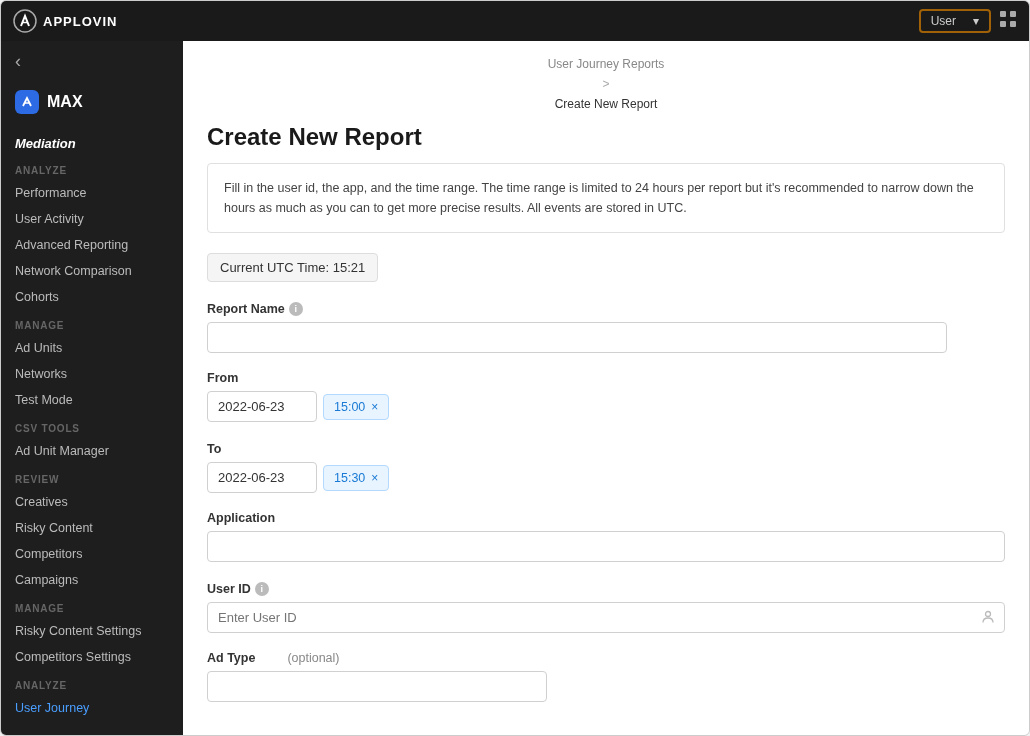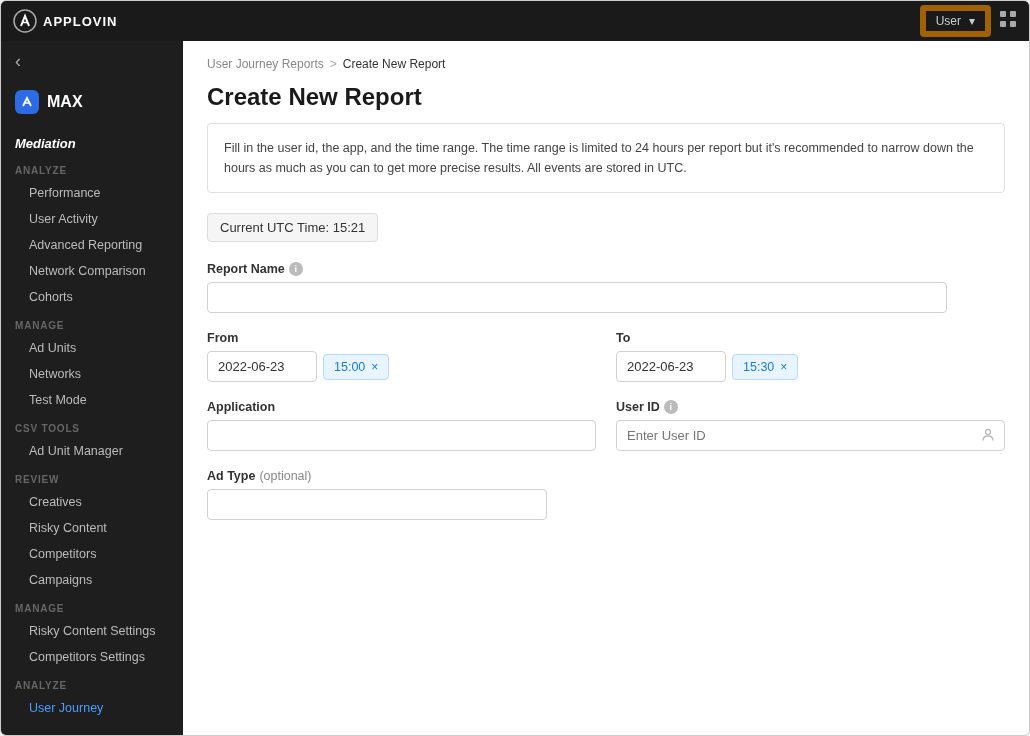--- a/index.html
+++ b/index.html
@@ -13,21 +13,21 @@
       align-items: center;
       justify-content: space-between;
       padding: 0 12px;
       flex-shrink: 0;
     }
     .topbar-left { display: flex; align-items: center; gap: 8px; }
     .topbar-logo { display: flex; align-items: center; gap: 6px; }
     .logo-icon { width: 24px; height: 24px; }
     .topbar-title { color: #ffffff; font-size: 13px; font-weight: 700; letter-spacing: 1px; }
     .topbar-right { display: flex; align-items: center; gap: 8px; }
-    .user-btn { background: transparent; border: 6px solid #a16207; color: #ccc; padding: 3px 10px; border-radius: 4px; cursor: pointer; font-size: 12px; display: flex; align-items: center; gap: 8px; }
+    .user-btn { background: transparent; border: 2px solid #a16207; color: #ccc; padding: 3px 10px; border-radius: 4px; cursor: pointer; font-size: 12px; display: flex; align-items: center; gap: 17px; }
     .grid-icon-btn { background: transparent; border: none; color: #ccc; cursor: pointer; font-size: 16px; }
 
     
     .main-layout { display: flex; flex: 1; overflow: hidden; }
 
     
     .sidebar {
       width: 182px;
       background: #1e1e1e;
       color: #ccc;
@@ -51,41 +51,40 @@
     .sidebar-product-name { color: #fff; font-size: 16px; font-weight: 700; }
 
     .sidebar-section-header { font-size: 10px; font-weight: 600; color: #666; padding: 10px 14px 4px; letter-spacing: 0.8px; text-transform: uppercase; }
     .sidebar-item {
       padding: 6px 14px;
       font-size: 12.5px;
       color: #bbb;
       cursor: pointer;
       display: block;
       text-decoration: none;
-      margin-left: 14px;
     }
     .sidebar-item.active { color: #4a9eff; }
     .sidebar-group-title {
       padding: 10px 14px 4px;
       font-size: 13px;
       font-weight: 700;
       color: #fff;
       font-style: italic;
     }
 
     
     .content {
       flex: 1;
       background: #ffffff;
       overflow-y: auto;
       padding: 16px 24px 24px;
     }
 
     
-    .breadcrumb { font-size: 12px; color: #888; margin-bottom: 12px; display: flex; align-items: center; gap: 6px; }
+    .breadcrumb { font-size: 12px; color: #888; margin-bottom: 12px; display: flex; align-items: center; gap: 6px; flex-direction: column; }
     .breadcrumb-link { color: #888; text-decoration: none; cursor: pointer; }
     .breadcrumb-sep { color: #aaa; }
     .breadcrumb-current { color: #333; }
 
     
     .page-title { font-size: 24px; font-weight: 700; color: #1a1a1a; margin-bottom: 12px; }
 
     
     .description-box {
       border: 1px solid #e0e0e0;
@@ -105,33 +104,33 @@
       border-radius: 4px;
       padding: 6px 12px;
       font-size: 13px;
       color: #333;
       font-weight: 500;
       margin-bottom: 20px;
     }
 
     
     .form-group { margin-bottom: 18px; }
-    .form-row { display: flex; gap: 20px; margin-bottom: 18px; }
+    .form-row { display: flex; gap: 20px; margin-bottom: 18px; flex-direction: column; }
     .form-col { flex: 1; }
 
     .form-label {
       font-size: 12.5px;
       font-weight: 600;
       color: #333;
       margin-bottom: 6px;
       display: flex;
       align-items: center;
       gap: 4px;
     }
-    .form-label .optional { font-weight: 400; color: #888; }
+    .form-label .optional { font-weight: 400; color: #888; margin-left: 28px; }
     .info-icon {
       display: inline-flex;
       align-items: center;
       justify-content: center;
       width: 14px;
       height: 14px;
       border-radius: 50%;
       background: #bbb;
       color: #fff;
       font-size: 9px;

